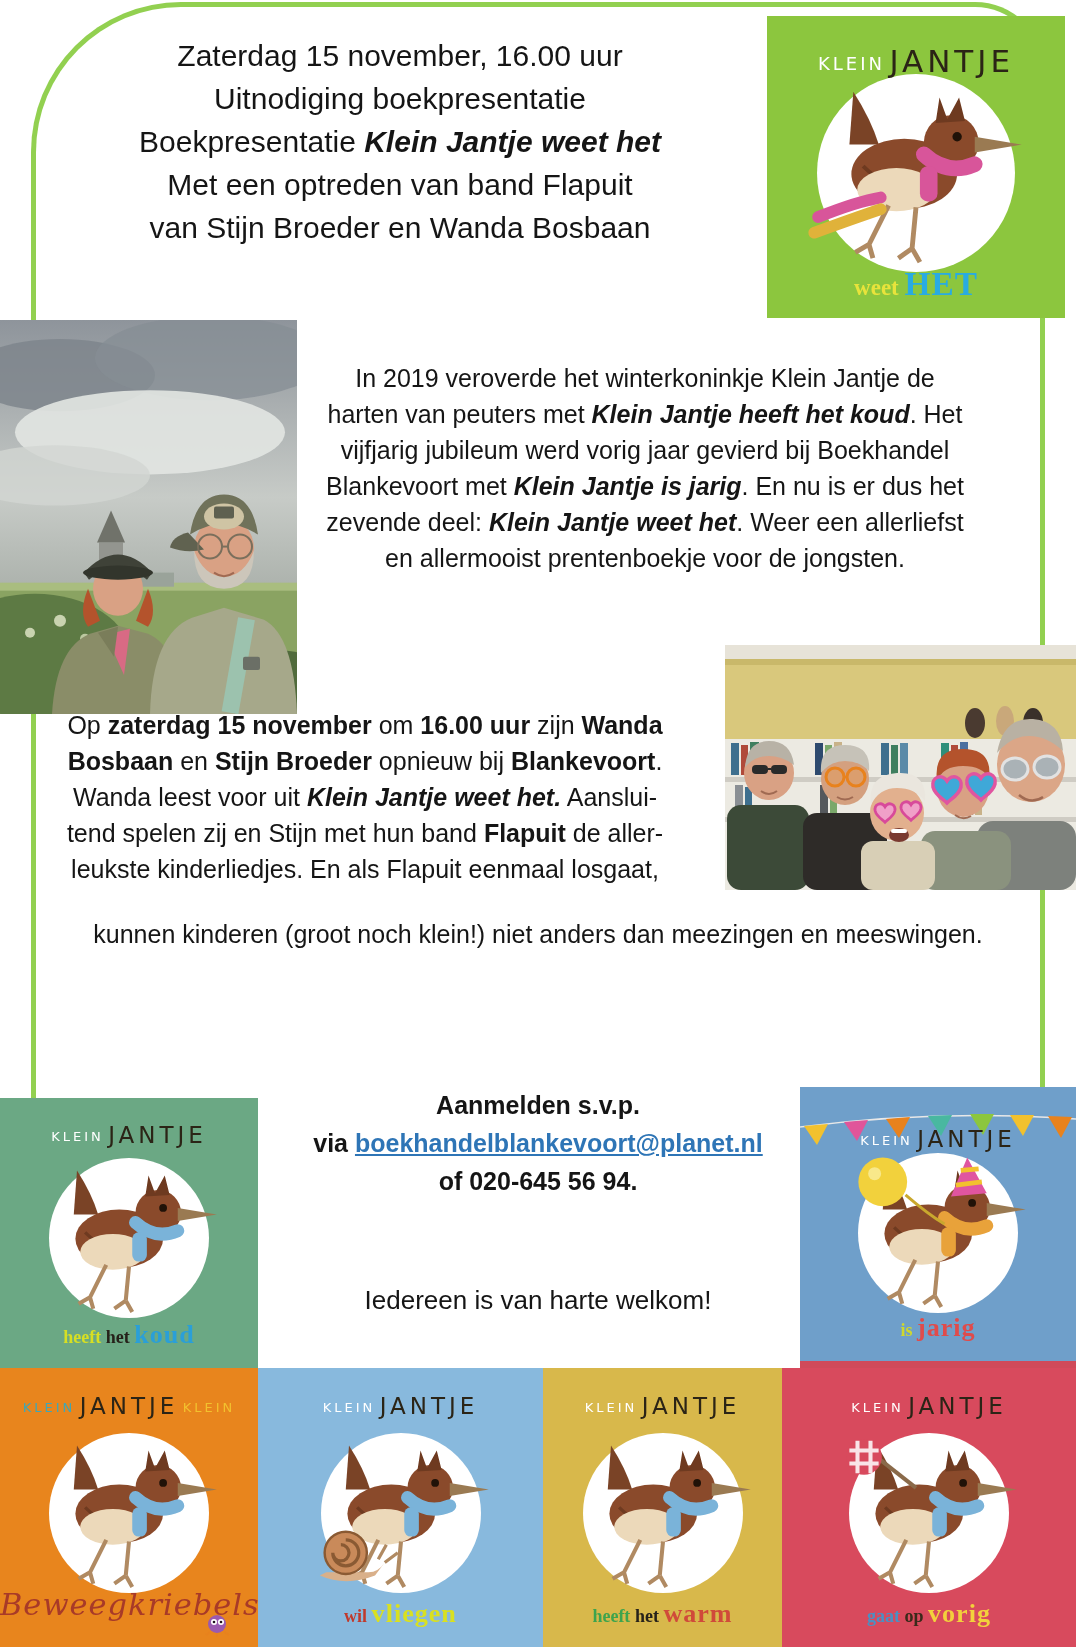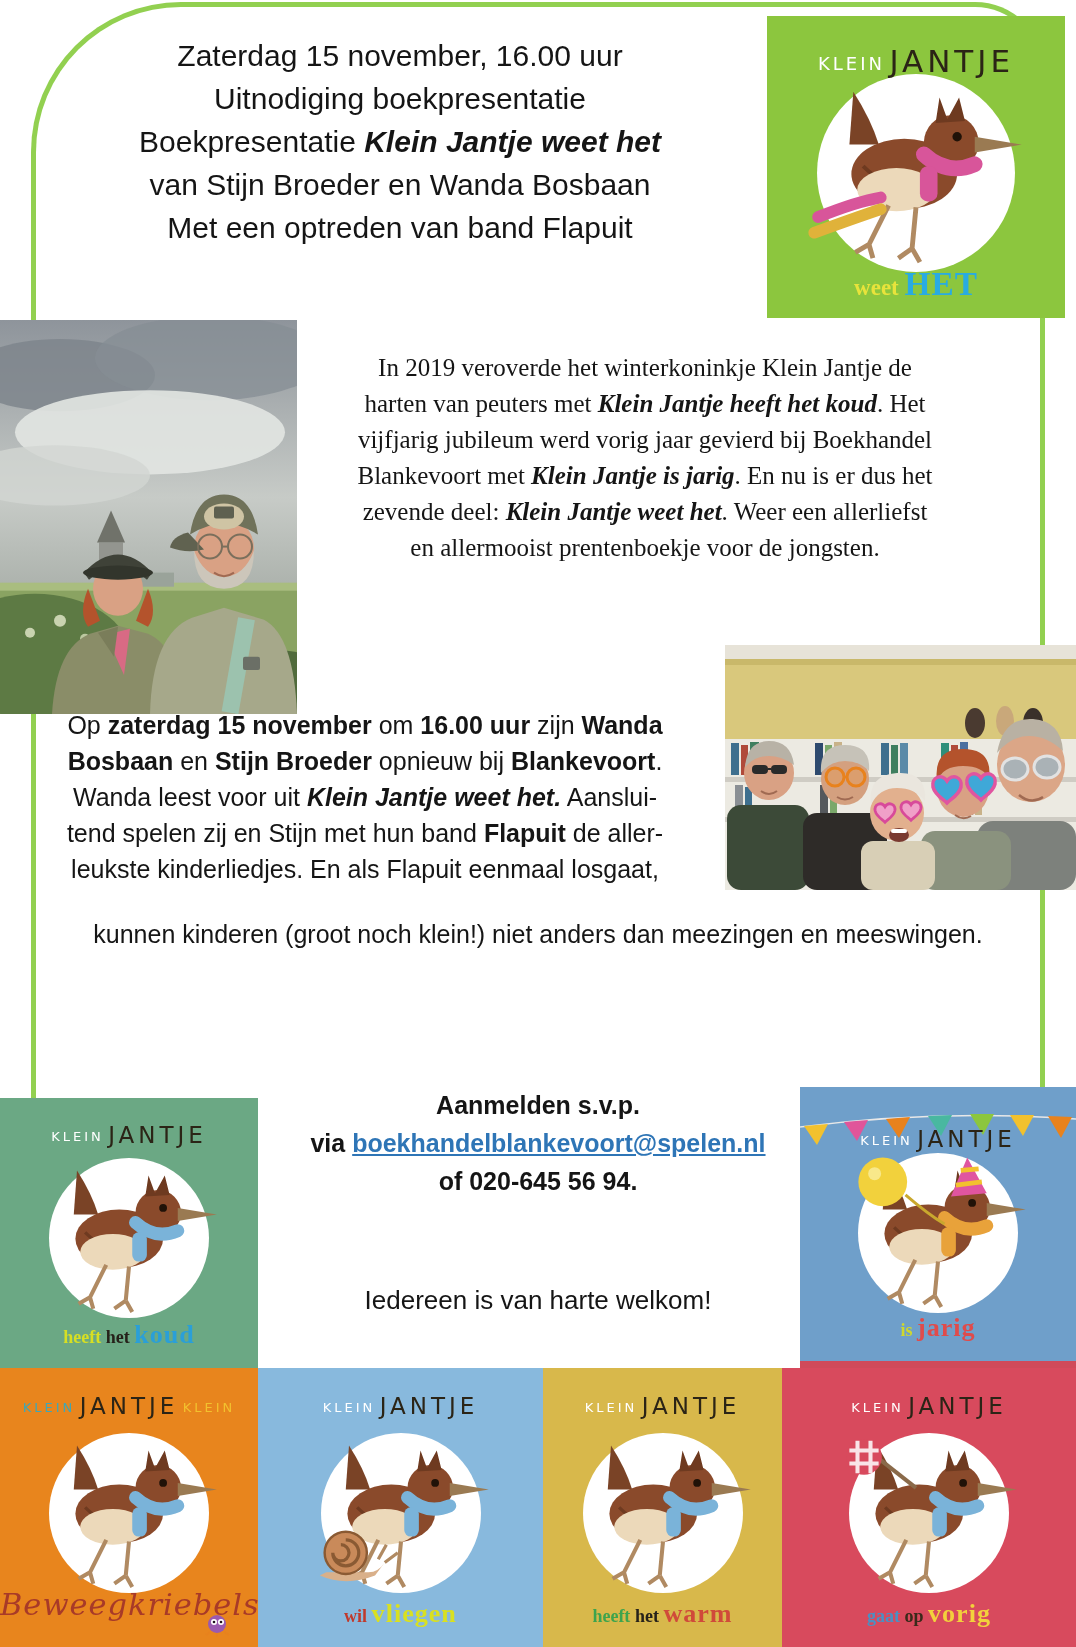--- a/index.html
+++ b/index.html
@@ -6,21 +6,21 @@
   .page{position:relative;width:1076px;height:1647px;background:#fff;overflow:hidden;
         font-family:"Liberation Sans",sans-serif;color:#1d1d1d;}
   
   .border-frame{position:absolute;left:31px;top:2px;width:1004px;height:1358px;
     border-top:5px solid #92D050;border-left:5px solid #92D050;border-right:5px solid #92D050;
     border-bottom:none;border-radius:150px 70px 0 0;z-index:1;}
   
   .header{position:absolute;left:70px;top:34px;width:660px;text-align:center;
     font-size:30px;line-height:43px;color:#151515;z-index:3;}
   .para{position:absolute;text-align:center;font-size:25px;line-height:36px;color:#151515;z-index:3;}
-  .intro{left:275px;top:350px;width:740px;font-family:Liberation Serif, serif;}
+  .intro{left:275px;top:360px;width:740px;}
   .event{left:15px;top:707px;width:700px;}
   .event-last{left:0;top:916px;width:1076px;}
   .signup{position:absolute;left:0;top:1086px;width:1076px;text-align:center;
     font-size:25px;line-height:38px;font-weight:bold;color:#151515;z-index:3;}
   .welcome{position:absolute;left:0;top:1285px;width:1076px;text-align:center;
     font-size:26px;color:#151515;z-index:3;}
   .email-link{color:#2E75B6;font-weight:bold;text-decoration:underline;cursor:pointer;}
   
   .photo{position:absolute;z-index:2;display:block;}
   .photo-left{left:0;top:320px;width:297px;height:394px;}
@@ -83,22 +83,22 @@
 </svg>
 
 <div class="page">
 
   <div class="border-frame"></div>
 
   <div class="header">
     <div>Zaterdag 15 november, 16.00 uur</div>
     <div>Uitnodiging boekpresentatie</div>
     <div><span>Boekpresentatie </span><span style="font-weight: 700; font-style: italic;">Klein Jantje weet het</span></div>
+    <div>Met een optreden van band Flapuit</div>
     <div>van Stijn Broeder en Wanda Bosbaan</div>
-    <div>Met een optreden van band Flapuit</div>
   </div>
 
   <div class="cover cover-lg cover-weet-het" style="background-color: rgb(140, 198, 62);">
     <div class="brand">
       <span class="klein">KLEIN</span>
       <span class="jantje">JANTJE</span>
     </div>
     <div class="disc"></div>
     <svg class="bird" viewBox="0 0 120 95">
       <use href="#bird" style="--scarf:#D8559A"></use>
@@ -247,21 +247,21 @@
       <rect x="166" y="184" width="16" height="4" rx="2" fill="#ffffff"></rect>
     </g>
   </svg>
 
   <div class="para event"><span>Op </span><span style="font-weight: 700;">zaterdag 15 november</span><span> om </span><span style="font-weight: 700;">16.00 uur</span><span> zijn </span><span style="font-weight: 700;">Wanda</span><br><span style="font-weight: 700;">Bosbaan</span><span> en </span><span style="font-weight: 700;">Stijn Broeder</span><span> opnieuw bij </span><span style="font-weight: 700;">Blankevoort</span><span>.</span><br><span>Wanda leest voor uit </span><span style="font-weight: 700; font-style: italic;">Klein Jantje weet het.</span><span> Aanslui-</span><br><span>tend spelen zij en Stijn met hun band </span><span style="font-weight: 700;">Flapuit</span><span> de aller-</span><br><span>leukste kinderliedjes. En als Flapuit eenmaal losgaat,</span></div>
   <div class="para event-last">kunnen kinderen (groot noch klein!) niet anders dan meezingen en meeswingen.</div>
 
   <div class="signup">
     <div>Aanmelden s.v.p.</div>
     <div>
-      <span>via </span><a class="email-link">boekhandelblankevoort@spelen.nl</a>
+      <span>via </span><a class="email-link">boekhandelblankevoort@planet.nl</a>
     </div>
     <div>of 020-645 56 94.</div>
   </div>
 
   <div class="welcome">Iedereen is van harte welkom!</div>
 
   <div class="cover cover-koud" style="background-color: rgb(107, 168, 132);">
     <div class="brand">
       <span class="klein">KLEIN</span>
       <span class="jantje">JANTJE</span>

